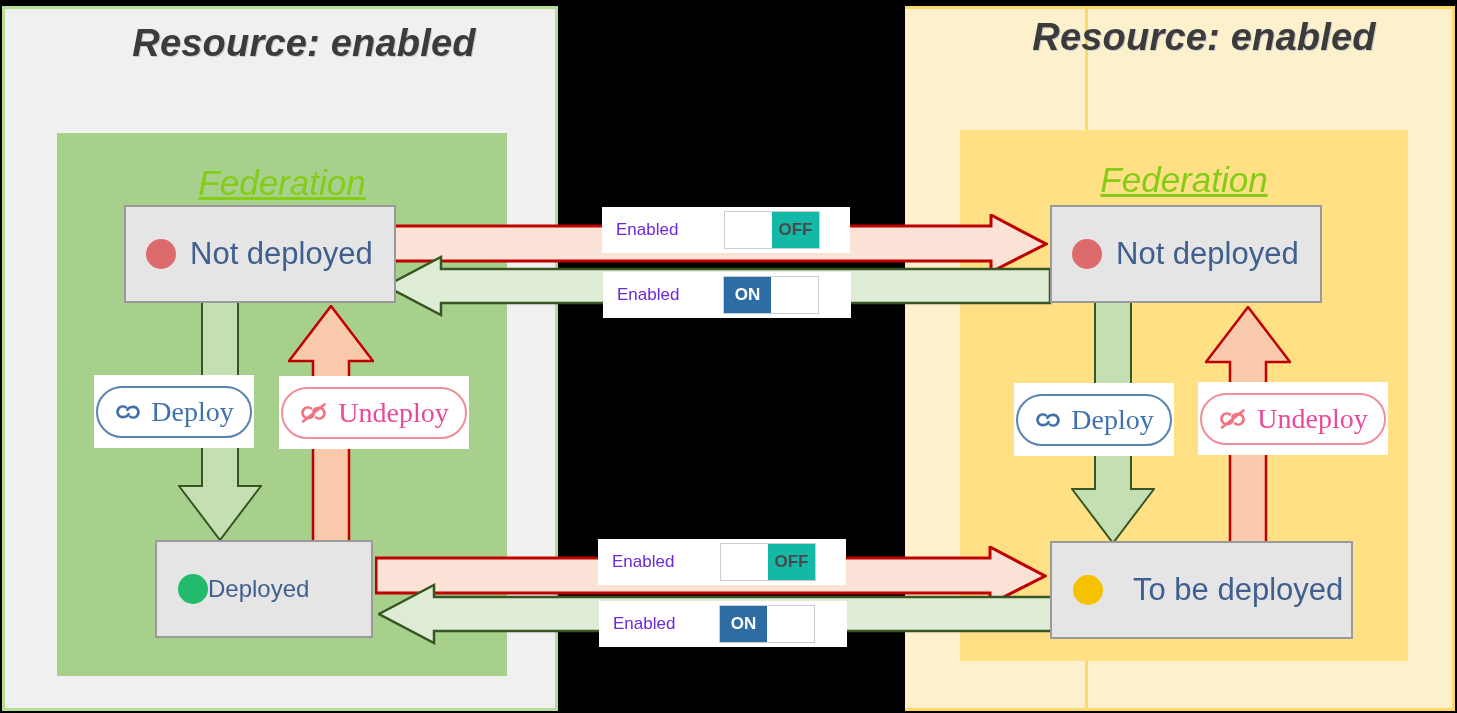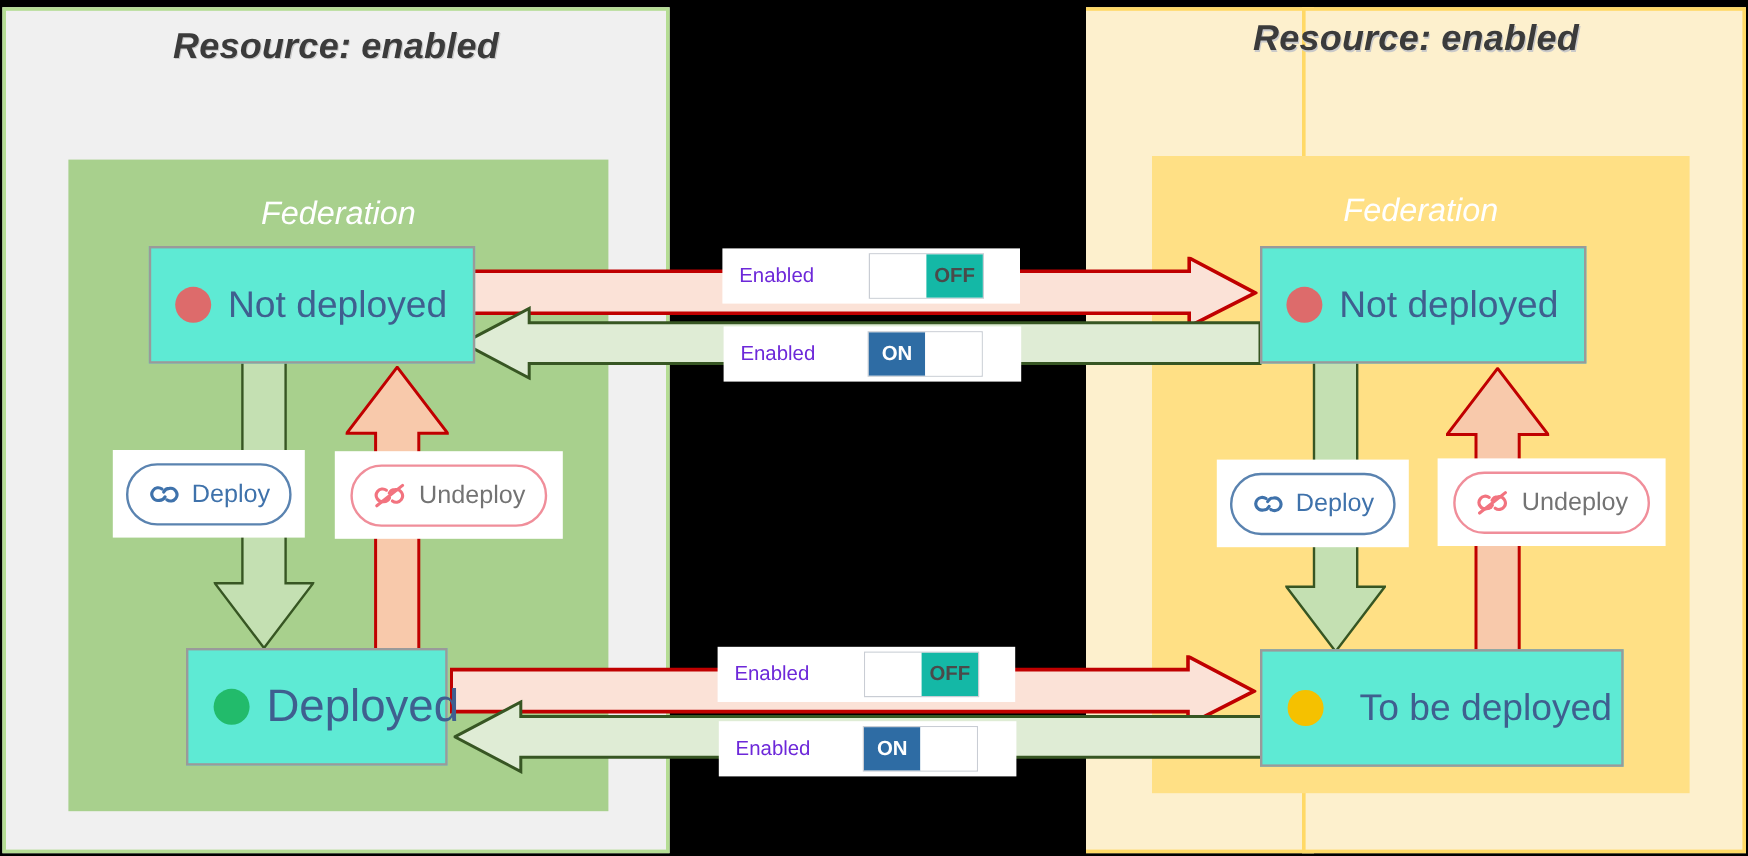--- a/index.html
+++ b/index.html
@@ -31,49 +31,51 @@
     background:#fdf0cd;
     border-top:3px solid #ffd966;
     border-bottom:3px solid #ffd966;
     box-sizing:border-box;
   }
 
   .panel-title{
     position:absolute;
     font-style:italic;
     font-weight:bold;
-    font-size:30px;
+    font-size:38px;
     color:#3b3b3b;
     white-space:nowrap;
     text-shadow:1px 1px 0 #c9c9c9;
     letter-spacing:.2px;
+    margin-left:24px;
   }
   #title-enabled{left:0;top:22px;width:560px;text-align:center;}
   #title-disabled{left:905px;top:16px;width:550px;text-align:center;}
 
   
   .fed-box{position:absolute;}
   #fed-left{left:57px;top:133px;width:450px;height:543px;background:#a8d08d;}
   #fed-right{left:960px;top:130px;width:448px;height:531px;background:#ffe085;}
 
   .fed-label{
     position:absolute;
     font-style:italic;
-    font-size:27px;
-    color:#ffffff;
+    font-size:35px;
+    color:#84cc16;
     white-space:nowrap;
     text-align:center;
+    text-decoration:underline;
   }
   #fed-label-left{left:57px;top:163px;width:450px;}
   #fed-label-right{left:960px;top:160px;width:448px;}
 
   
   .status-box{
     position:absolute;
-    background:#5eead4;
+    background:#e5e5e5;
     border:2px solid #9a9a9a;
     box-sizing:border-box;
     display:flex;
     align-items:center;
     z-index:12;
   }
   .dot{
     border-radius:50%;
     flex:0 0 auto;
   }
@@ -81,21 +83,21 @@
     color:#3f5f8f;
     white-space:nowrap;
   }
 
   #box-ld{left:124px;top:205px;width:272px;height:98px;padding-left:20px;}
   #box-ld .dot{width:30px;height:30px;background:#dd6b6b;}
   #box-ld .status-text{font-size:31px;margin-left:14px;}
 
   #box-ldep{left:155px;top:540px;width:218px;height:98px;padding-left:21px;}
   #box-ldep .dot{width:30px;height:30px;background:#22bb6b;}
-  #box-ldep .status-text{font-size:38px;margin-left:14px;}
+  #box-ldep .status-text{font-size:24px;}
 
   #box-rd{left:1050px;top:205px;width:272px;height:98px;padding-left:20px;}
   #box-rd .dot{width:30px;height:30px;background:#dd6b6b;}
   #box-rd .status-text{font-size:31px;margin-left:14px;}
 
   #box-rdep{left:1050px;top:541px;width:303px;height:98px;padding-left:21px;}
   #box-rdep .dot{width:30px;height:30px;background:#f5c100;}
   #box-rdep .status-text{font-size:31px;margin-left:30px;}
 
   
@@ -147,22 +149,22 @@
     z-index:20;
   }
   .pill{
     display:flex;align-items:center;justify-content:center;
     border-radius:999px;
     box-sizing:border-box;
     padding:0 16px;
     height:52px;
   }
   .pill.deploy{border:2px solid #5a83b0;color:#3f72ab;}
-  .pill.undeploy{border:2px solid #f08e9a;color:#737373;}
-  .pill .lbl{font-size:21px;margin-left:9px;white-space:nowrap;}
+  .pill.undeploy{border:2px solid #f08e9a;color:#ec4899;}
+  .pill .lbl{font-size:28px;margin-left:9px;white-space:nowrap;font-family:Liberation Serif, serif;}
   .pill svg{display:block;}
 
   #btn-deploy-l{left:94px;top:375px;width:160px;height:73px;}
   #btn-undeploy-l{left:279px;top:376px;width:190px;height:73px;}
   #btn-deploy-r{left:1014px;top:383px;width:160px;height:73px;}
   #btn-undeploy-r{left:1198px;top:382px;width:190px;height:73px;}
 
   
   .arrow{position:absolute;z-index:6;}
   .arrow svg{display:block;}

